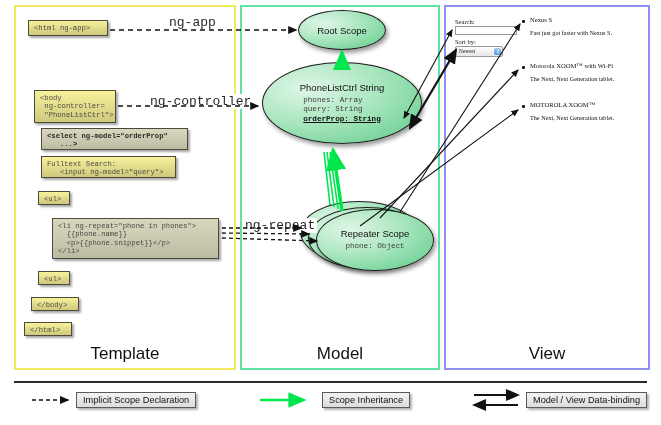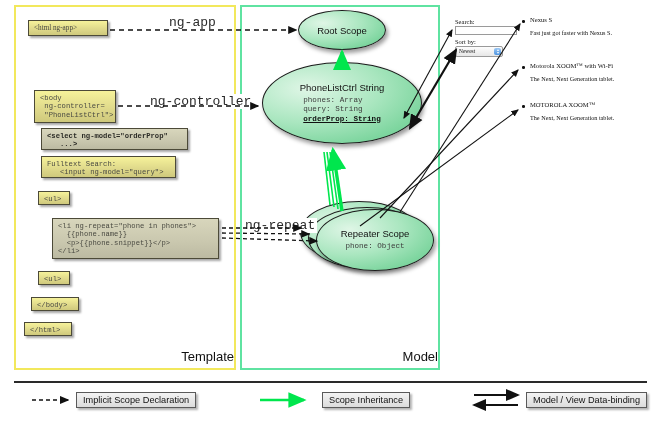--- a/index.html
+++ b/index.html
@@ -13,21 +13,21 @@
   #stage{position:absolute;left:0;top:0;width:661px;height:425px;}
 
   
   .panel{position:absolute;background:#ffffff;box-sizing:border-box;}
   #panel-template{left:14px;top:5px;width:222px;height:365px;border:2px solid #f2e85c;}
   #panel-model{left:240px;top:5px;width:200px;height:365px;border:2px solid #5fe3a1;}
   #panel-view{left:444px;top:5px;width:206px;height:365px;border:2px solid #8f8ff0;}
 
   .panel-label{
     position:absolute;bottom:4px;left:0;width:100%;
-    text-align:right;font-size:13px;color:#111;
+    text-align:center;font-size:17px;color:#111;
     font-family:"Liberation Sans",sans-serif;
   }
 
   
   .codebox{
     position:absolute;
     background:linear-gradient(180deg,#f6f29a 0%,#ded88a 60%,#cfc97c 100%);
     border:1px solid #4c4a38;
     color:#4a4a42;
     font-family:"Liberation Mono",monospace;
@@ -115,22 +115,25 @@
 <body>
 
 <div id="stage">
 
   <div class="panel" id="panel-template">
     <div class="panel-label">Template</div>
   </div>
   <div class="panel" id="panel-model">
     <div class="panel-label">Model</div>
   </div>
-
-  <div class="codebox" style="left:28px;top:20px;width:80px;height:16px;font-family:Liberation Serif, serif;">&lt;html ng-app&gt;</div>
+  <div class="panel" id="panel-view">
+    <div class="panel-label">View</div>
+  </div>
+
+  <div class="codebox" style="left:28px;top:20px;width:80px;height:16px;">&lt;html ng-app&gt;</div>
 
   <div class="codebox" style="left:34px;top:90px;width:82px;height:33px;">&lt;body
  ng-controller=
  "PhoneListCtrl"&gt;</div>
 
   <div class="codebox grey bold" style="left:41px;top:128px;width:147px;height:22px;">&lt;select ng-model="orderProp"
    ...&gt;</div>
 
   <div class="codebox" style="left:41px;top:156px;width:135px;height:22px;">Fulltext Search:
    &lt;input ng-model="query"&gt;</div>

